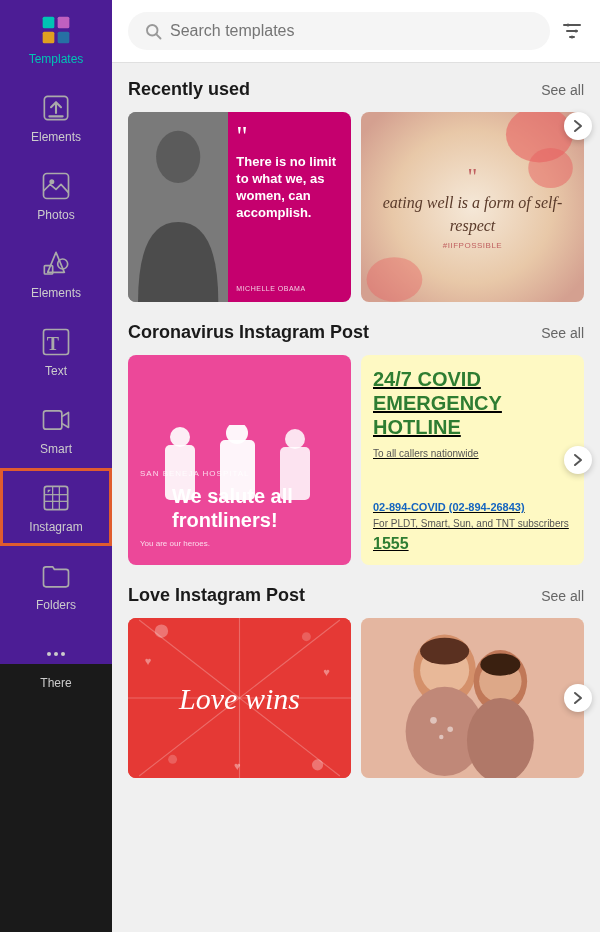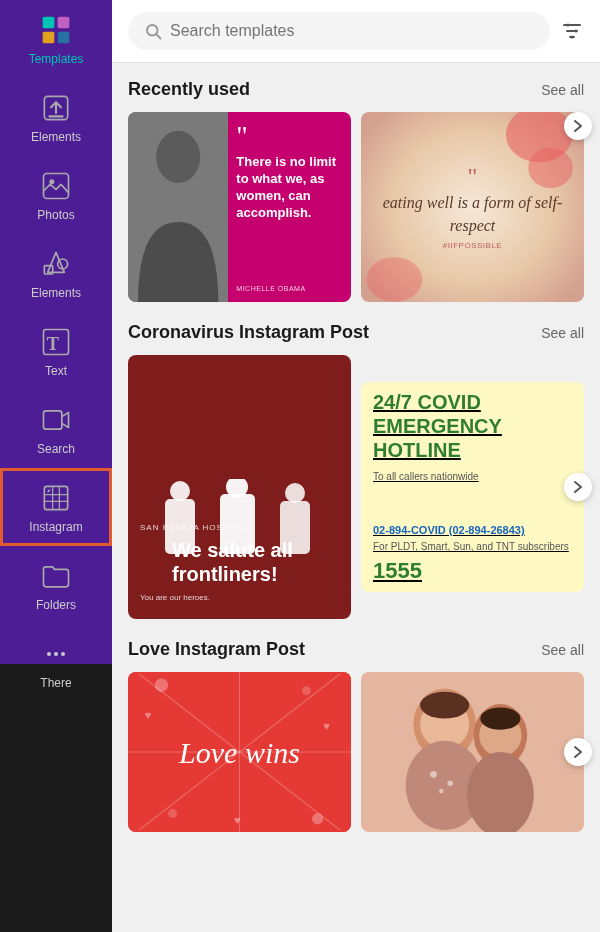--- a/index.html
+++ b/index.html
@@ -258,28 +258,28 @@
     }
 
     .food-sub {
       font-size: 8px;
       color: #c06060;
       letter-spacing: 0.5px;
     }
 
     
     .covid-card-1 {
-      background: #7f1d1d;
+      background: #ec4899;
       border-radius: 8px;
       padding: 12px;
       color: white;
       display: flex;
       flex-direction: column;
       justify-content: flex-end;
-      height: 264px;
+      height: 210px;
       position: relative;
       overflow: hidden;
     }
 
     .covid-hospital {
       font-size: 8px;
       letter-spacing: 1px;
       color: rgba(255,255,255,0.8);
       margin-bottom: 6px;
     }
@@ -330,21 +330,21 @@
     }
 
     .covid2-small {
       font-size: 10px;
       color: #555;
       line-height: 1.4;
       margin-bottom: 4px;
     }
 
     .covid2-number2 {
-      font-size: 22px;
+      font-size: 16px;
       font-weight: 900;
       color: #2e7d32;
     }
 
     
     .love-card-1 {
       background: #e53935;
       border-radius: 8px;
       height: 160px;
       display: flex;
@@ -433,21 +433,21 @@
     <span class="sidebar-label">Text</span>
   </div>
 
   <div class="sidebar-item">
     <div class="icon-wrap">
       <svg viewBox="0 0 36 36" fill="none">
         <rect x="3" y="7" width="22" height="22" rx="3" stroke="#aaa" stroke-width="2" fill="none"></rect>
         <polyline points="25,14 33,9 33,27 25,22" stroke="#aaa" stroke-width="2" stroke-linejoin="round" fill="none"></polyline>
       </svg>
     </div>
-    <span class="sidebar-label">Search</span>
+    <span class="sidebar-label">Smart</span>
   </div>
 
   <div class="sidebar-item selected">
     <div class="icon-wrap">
       <svg viewBox="0 0 36 36" fill="none">
         <rect x="4" y="4" width="28" height="28" rx="3" stroke="#aaa" stroke-width="2" fill="none"></rect>
         <line x1="4" y1="14" x2="32" y2="14" stroke="#aaa" stroke-width="1.5"></line>
         <line x1="4" y1="22" x2="32" y2="22" stroke="#aaa" stroke-width="1.5"></line>
         <line x1="14" y1="4" x2="14" y2="32" stroke="#aaa" stroke-width="1.5"></line>
         <line x1="22" y1="4" x2="22" y2="32" stroke="#aaa" stroke-width="1.5"></line>

